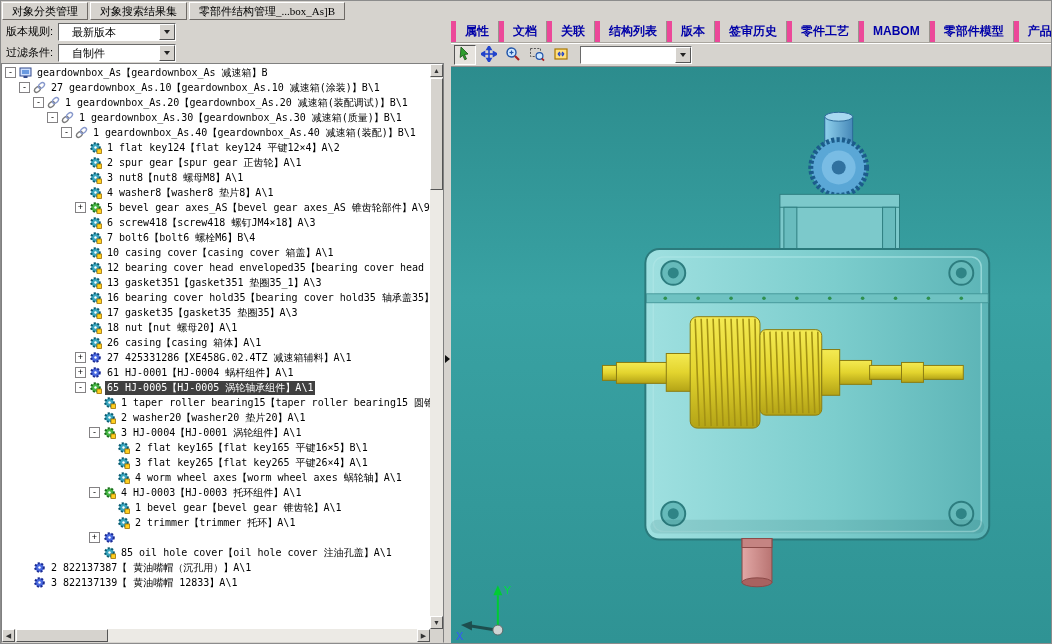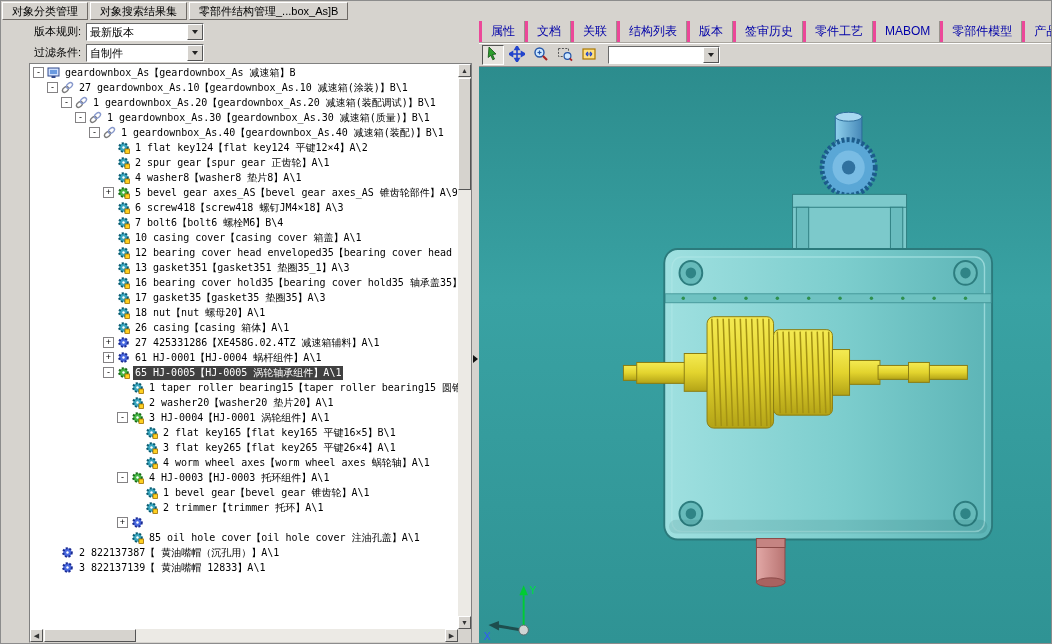--- a/index.html
+++ b/index.html
@@ -3,31 +3,31 @@
 <meta charset="utf-8">
 <style>
   *{margin:0;padding:0;box-sizing:border-box;}
   html,body{width:1052px;height:644px;overflow:hidden;}
   body{font-family:"Liberation Sans","DejaVu Sans",sans-serif;background:#d6d3ce;font-size:11px;}
   #app{width:1052px;height:644px;display:flex;flex-direction:column;border:1px solid #8c8c8c;background:#d6d3ce;}
 
   
   .tabbar{height:20px;display:flex;gap:2px;padding:1px 0 0 1px;background:#d6d3ce;flex:none;}
   .tab{height:18px;line-height:16px;padding:0 9px;font-size:11px;background:#d6d3ce;color:#000;
-       border:1px solid;border-color:#ffffff #6e6a66 #6e6a66 #ffffff;white-space:nowrap;cursor:default;}
+       border:1px solid;border-color:#ffffff #6e6a66 #6e6a66 #ffffff;white-space:nowrap;cursor:default;font-family:Liberation Serif, serif;}
   .tab.active{color:#0000cc;font-weight:bold;margin-top:24px;}
 
-  .main{flex:1;display:flex;min-height:0;margin-left:28px;}
+  .main{flex:1;display:flex;min-height:0;}
 
   
   .left-panel{width:443px;flex:none;display:flex;flex-direction:column;background:#d6d3ce;}
   .filter-row{height:21px;display:flex;align-items:center;padding-left:5px;gap:5px;flex:none;}
   .flabel{font-size:11px;color:#000;}
   .combo{width:118px;height:18px;background:#fff;border:1px solid;border-color:#6a6a6a #ffffff #ffffff #6a6a6a;display:flex;align-items:stretch;}
-  .combo .val{flex:1;font-size:11px;line-height:16px;padding-left:3px;overflow:hidden;white-space:nowrap;}
+  .combo .val{flex:1;font-size:11px;line-height:16px;padding-left:13px;overflow:hidden;white-space:nowrap;}
   .combo .btn{width:16px;background:#d6d3ce;border:1px solid;border-color:#ffffff #555 #555 #ffffff;display:flex;align-items:center;justify-content:center;flex:none;}
   .arrow-down{width:0;height:0;border-left:3.5px solid transparent;border-right:3.5px solid transparent;border-top:4px solid #222;}
 
   .tree-wrap{flex:1;position:relative;background:#fff;border:1px solid;border-color:#808080 #808080 #d6d3ce #808080;min-height:0;overflow:hidden;}
   .tree{position:absolute;top:1px;left:0;right:13px;bottom:13px;overflow:hidden;}
   .tree-row{height:15px;display:flex;align-items:center;white-space:nowrap;font-size:10px;
             font-family:"DejaVu Sans Mono","DejaVu Sans",monospace;color:#000;cursor:default;}
   .ind{flex:none;height:1px;}
   .spacer{width:14px;flex:none;}
   .expander{width:11px;height:11px;flex:none;margin-right:3px;border:1px solid #848284;background:#fff;
@@ -49,22 +49,22 @@
   .corner{position:absolute;right:0;bottom:0;width:13px;height:13px;background:#d6d3ce;}
 
   
   .splitter{width:7px;flex:none;background:#d6d3ce;position:relative;}
   .collapse-arrow{position:absolute;top:334px;left:1px;width:0;height:0;
                   border-left:5px solid #111;border-top:4px solid transparent;border-bottom:4px solid transparent;}
 
   
   .right-panel{flex:1;display:flex;flex-direction:column;min-width:0;}
   .actionbar{height:22px;display:flex;align-items:stretch;background:#d6d3ce;border-bottom:1px solid #aaa69f;overflow:hidden;flex:none;}
-  .abtn{padding:0 9px;font-size:12px;font-weight:normal;color:#0000a8;line-height:21px;white-space:nowrap;
-        border-right:1px solid #98948d;border-left:3px solid #ec4899;cursor:default;}
+  .abtn{padding:0 9px;font-size:12px;font-weight:bold;color:#0000a8;line-height:21px;white-space:nowrap;
+        border-right:1px solid #98948d;border-left:5px solid #ec4899;cursor:default;}
   .vtoolbar{height:24px;display:flex;align-items:center;gap:2px;background:#d6d3ce;padding-left:3px;
             border-bottom:1px solid #8c8c8c;border-top:1px solid #ffffff;flex:none;}
   .tbtn{width:22px;height:20px;display:flex;align-items:center;justify-content:center;border:1px solid transparent;}
   .tbtn.pressed{border-color:#555 #ffffff #ffffff #555;background:#e6e3de;}
   .tcombo{margin-left:6px;width:112px;}
   .viewport{flex:1;position:relative;min-height:0;}
   .vpsvg{position:absolute;inset:0;width:100%;height:100%;display:block;}
 </style>
 </head>
 <body>
@@ -175,20 +175,33 @@
               <span class="spacer"></span>
               <span class="ticon">
                 <svg width="13" height="13" viewBox="0 0 13 13">
                   <circle cx="6.5" cy="6.5" r="4.3" fill="#3aa7c0" stroke="#0a5a70" stroke-width="2" stroke-dasharray="2 1.6"></circle>
                   <circle cx="6.5" cy="6.5" r="2.6" fill="#3aa7c0"></circle>
                   <circle cx="6.5" cy="6.5" r="1.2" fill="#fff"></circle>
                   <rect x="8" y="8" width="4.5" height="4.5" fill="#ffd020" stroke="#a07000" stroke-width="0.8"></rect>
                 </svg>
               </span>
               <span class="tlabel">2 spur gear【spur gear 正齿轮】A\1</span>
+            </div>
+            <div class="tree-row">
+              <span class="ind" style="width: 73px;"></span>
+              <span class="spacer"></span>
+              <span class="ticon">
+                <svg width="13" height="13" viewBox="0 0 13 13">
+                  <circle cx="6.5" cy="6.5" r="4.3" fill="#3aa7c0" stroke="#0a5a70" stroke-width="2" stroke-dasharray="2 1.6"></circle>
+                  <circle cx="6.5" cy="6.5" r="2.6" fill="#3aa7c0"></circle>
+                  <circle cx="6.5" cy="6.5" r="1.2" fill="#fff"></circle>
+                  <rect x="8" y="8" width="4.5" height="4.5" fill="#ffd020" stroke="#a07000" stroke-width="0.8"></rect>
+                </svg>
+              </span>
+              <span class="tlabel">3 nut8【nut8 螺母M8】A\1</span>
             </div>
             <div class="tree-row">
               <span class="ind" style="width: 73px;"></span>
               <span class="spacer"></span>
               <span class="ticon">
                 <svg width="13" height="13" viewBox="0 0 13 13">
                   <circle cx="6.5" cy="6.5" r="4.3" fill="#3aa7c0" stroke="#0a5a70" stroke-width="2" stroke-dasharray="2 1.6"></circle>
                   <circle cx="6.5" cy="6.5" r="2.6" fill="#3aa7c0"></circle>
                   <circle cx="6.5" cy="6.5" r="1.2" fill="#fff"></circle>
                   <rect x="8" y="8" width="4.5" height="4.5" fill="#ffd020" stroke="#a07000" stroke-width="0.8"></rect>

